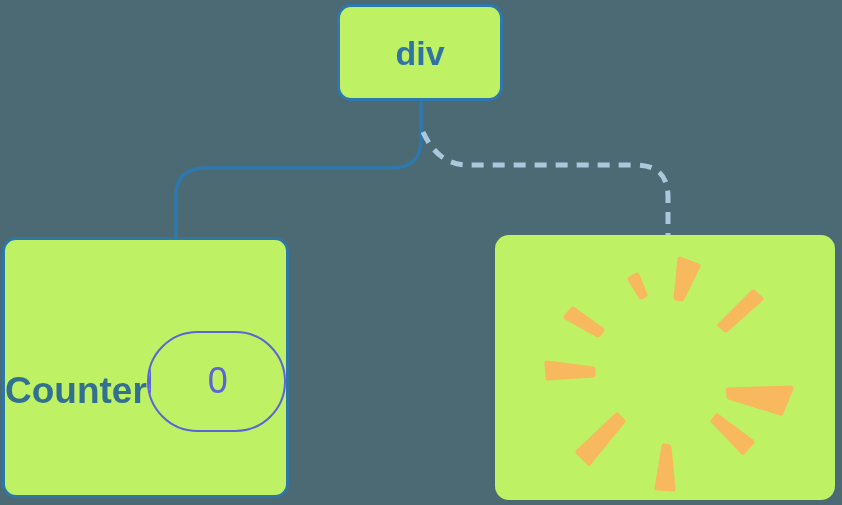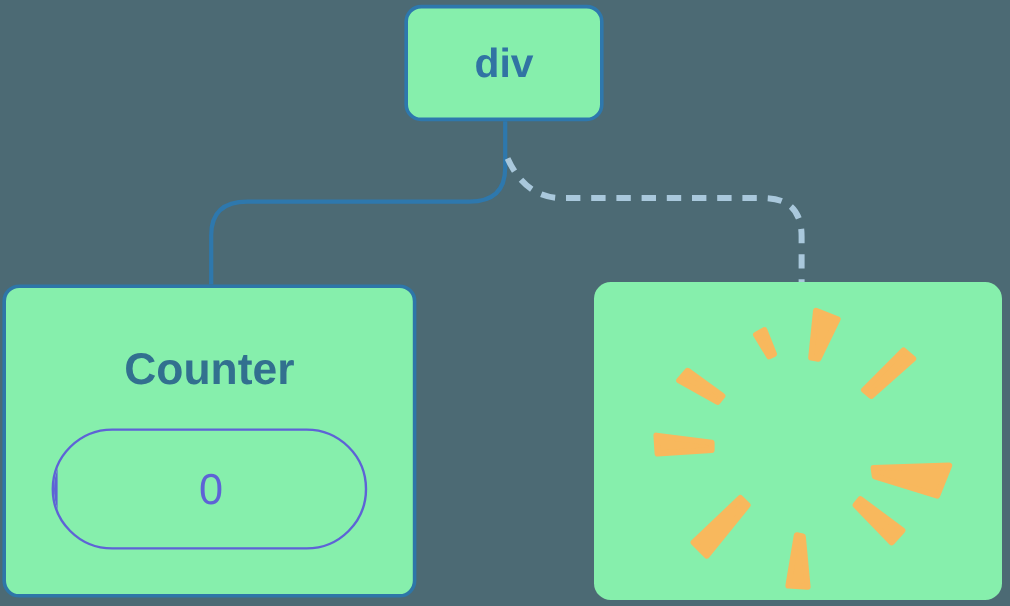--- a/index.html
+++ b/index.html
@@ -16,44 +16,44 @@
     overflow: hidden;
   }
   .connectors {
     position: absolute;
     left: 0; top: 0;
     width: 842px; height: 505px;
     pointer-events: none;
   }
   .node {
     position: absolute;
-    background: #86efac;
+    background: #bef264;
     border-radius: 14px;
     box-sizing: border-box;
   }
   .root-node {
     left: 337px; top: 4px;
     width: 166px; height: 97px;
     border: 3px solid #2E78AD;
     display: flex;
     align-items: center;
     justify-content: center;
   }
   .root-label {
     color: #3173A3;
     font-size: 34px;
     font-weight: 600;
     line-height: 1;
   }
   .counter-node {
     left: 2px; top: 237px;
-    width: 345px; height: 261px;
+    width: 287px; height: 261px;
     border: 3px solid #2E76A8;
     display: flex;
-    flex-direction: column;
+    flex-direction: row;
     align-items: center;
   }
   .counter-title {
     margin-top: 46px;
     color: #32708F;
     font-size: 37px;
     font-weight: 600;
     line-height: 44px;
   }
   .state-pill {

